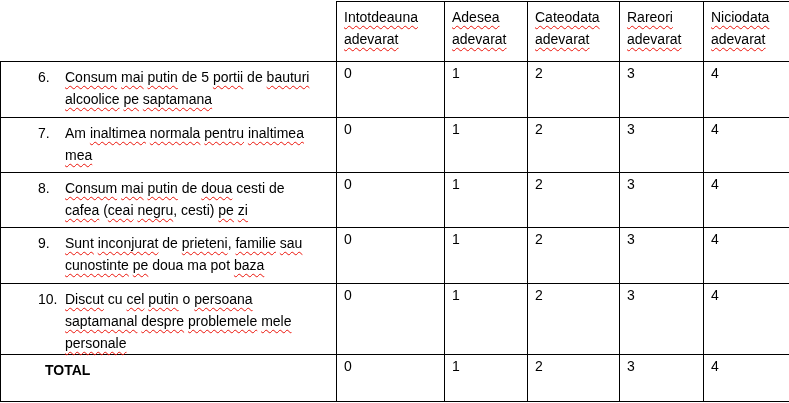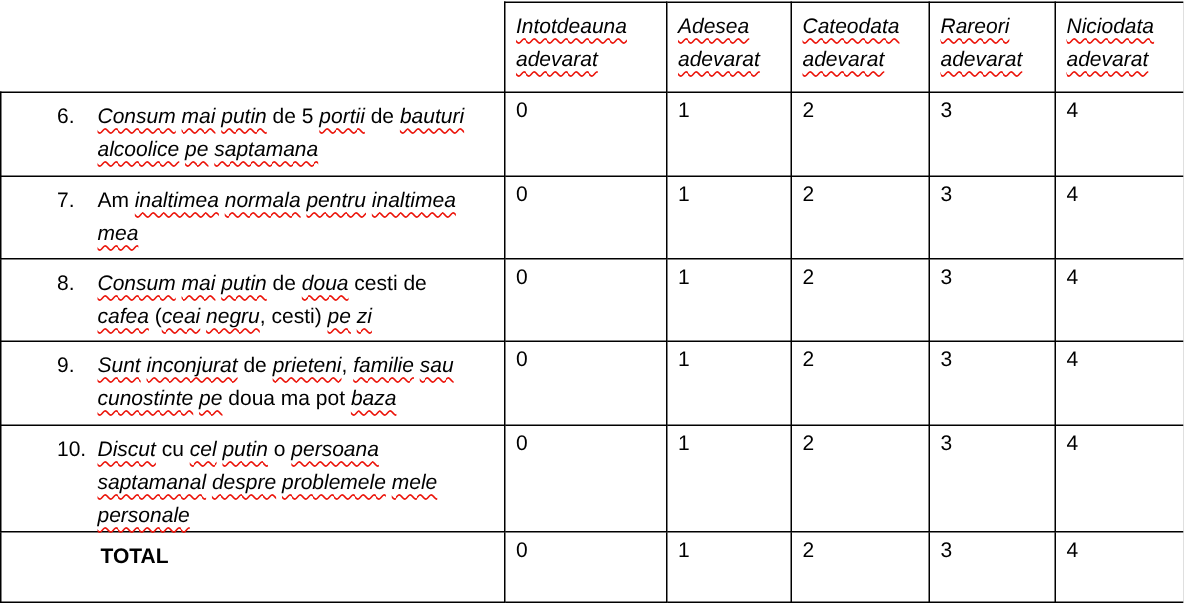--- a/index.html
+++ b/index.html
@@ -38,29 +38,28 @@
   tr.r3{height:56px;}
   tr.r4{height:71px;}
   tr.rtotal{height:47px;}
   .hcell{padding:4px 6px 0 7px;}
   .acell{padding:3px 0 0 7px;}
   .qcell{padding:4px 4px 0 0;}
   .line{white-space:pre;line-height:22px;}
   .q{display:flex;align-items:flex-start;}
   .qnum{flex:none;margin-left:37px;width:27px;line-height:22px;}
   .qtext{flex:1;min-width:0;}
-  .total-label{padding-left:66px;font-weight:bold;line-height:22px;}
+  .total-label{padding-left:44px;font-weight:bold;line-height:22px;}
   .sp{
     text-decoration-line:underline;
     text-decoration-style:wavy;
     text-decoration-color:var(--sp,#eb140a);
     text-decoration-thickness:1px;
     text-underline-offset:3px;
     text-decoration-skip-ink:none;
-    font-style:italic;
   }
 </style>
 </head>
 <body>
 
 <div class="page">
   <table class="qtable">
     <colgroup>
       <col class="c-question">
       <col class="c-a0">

